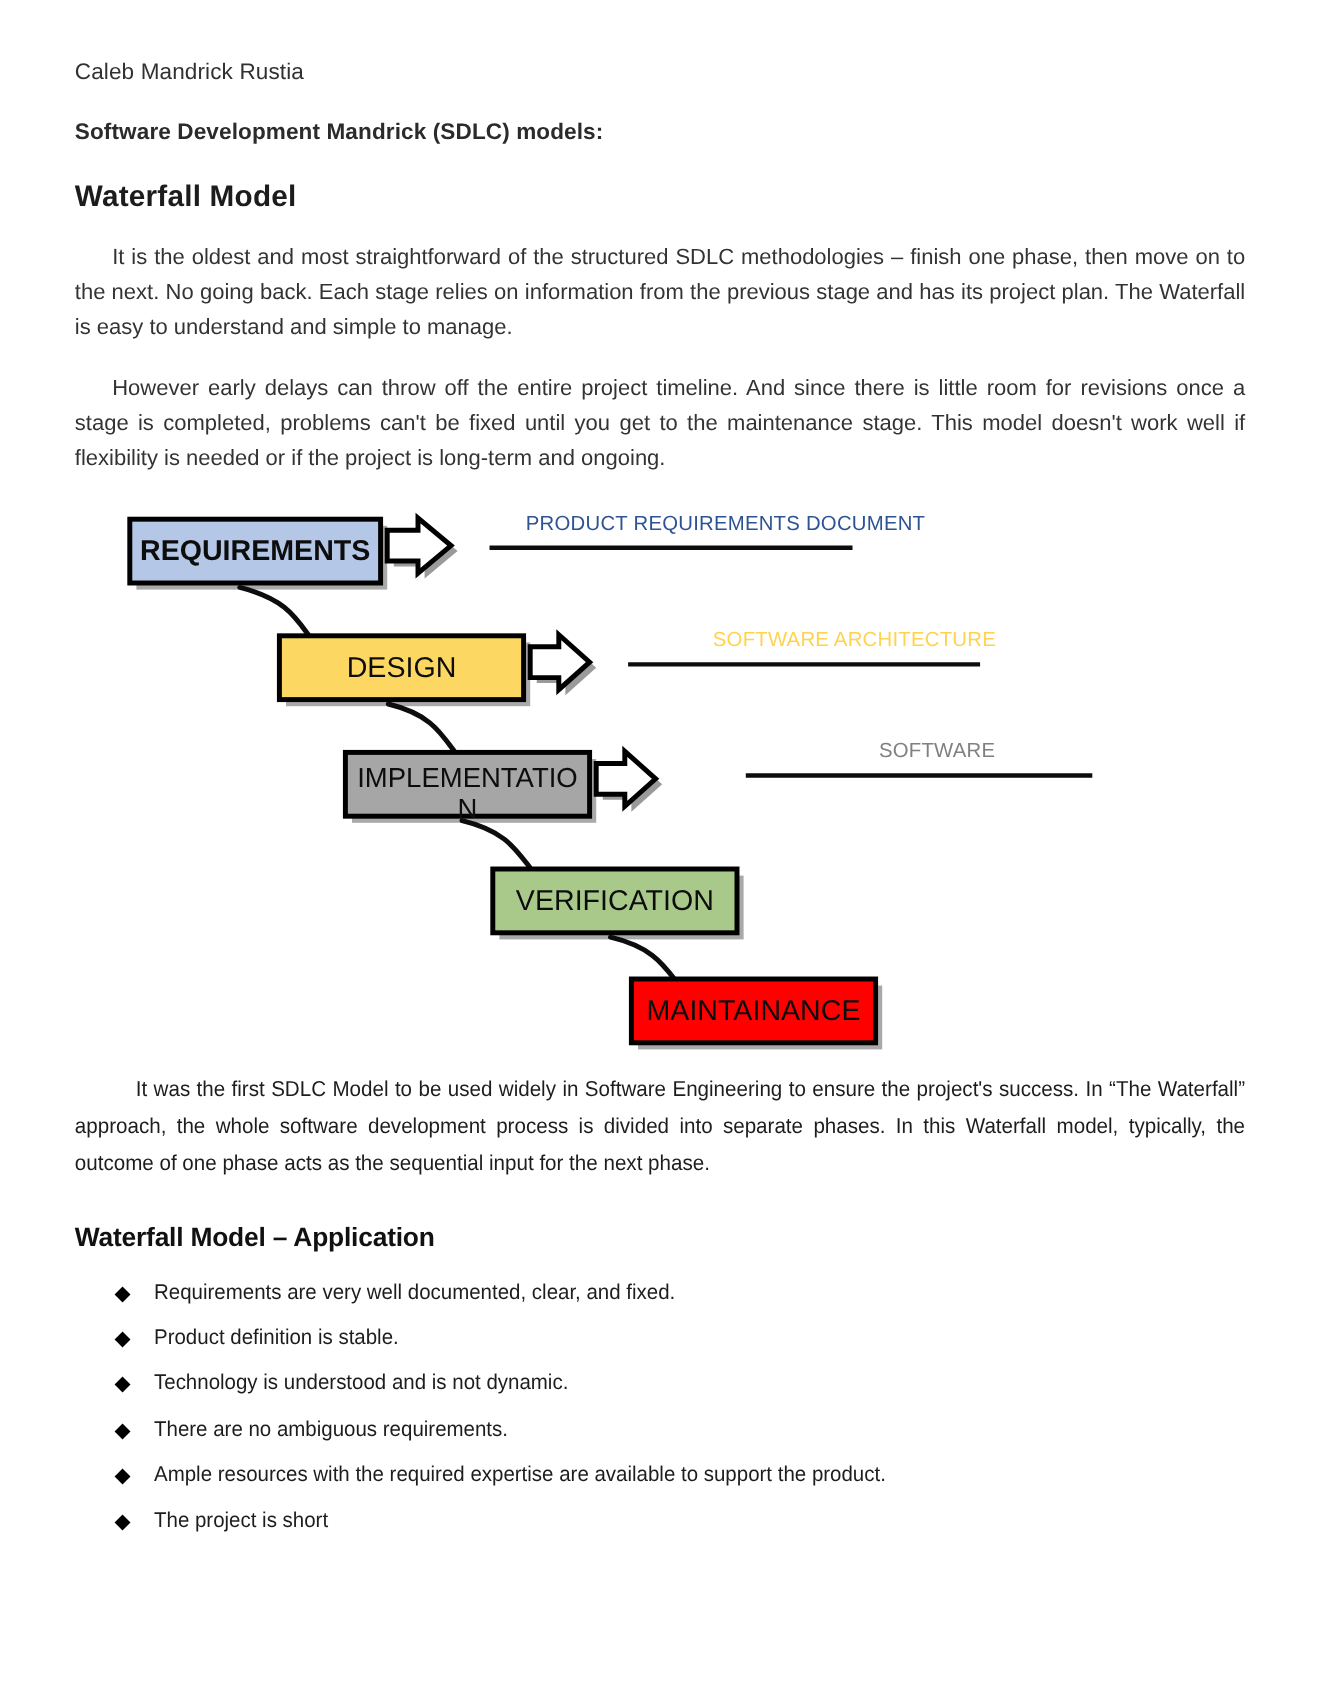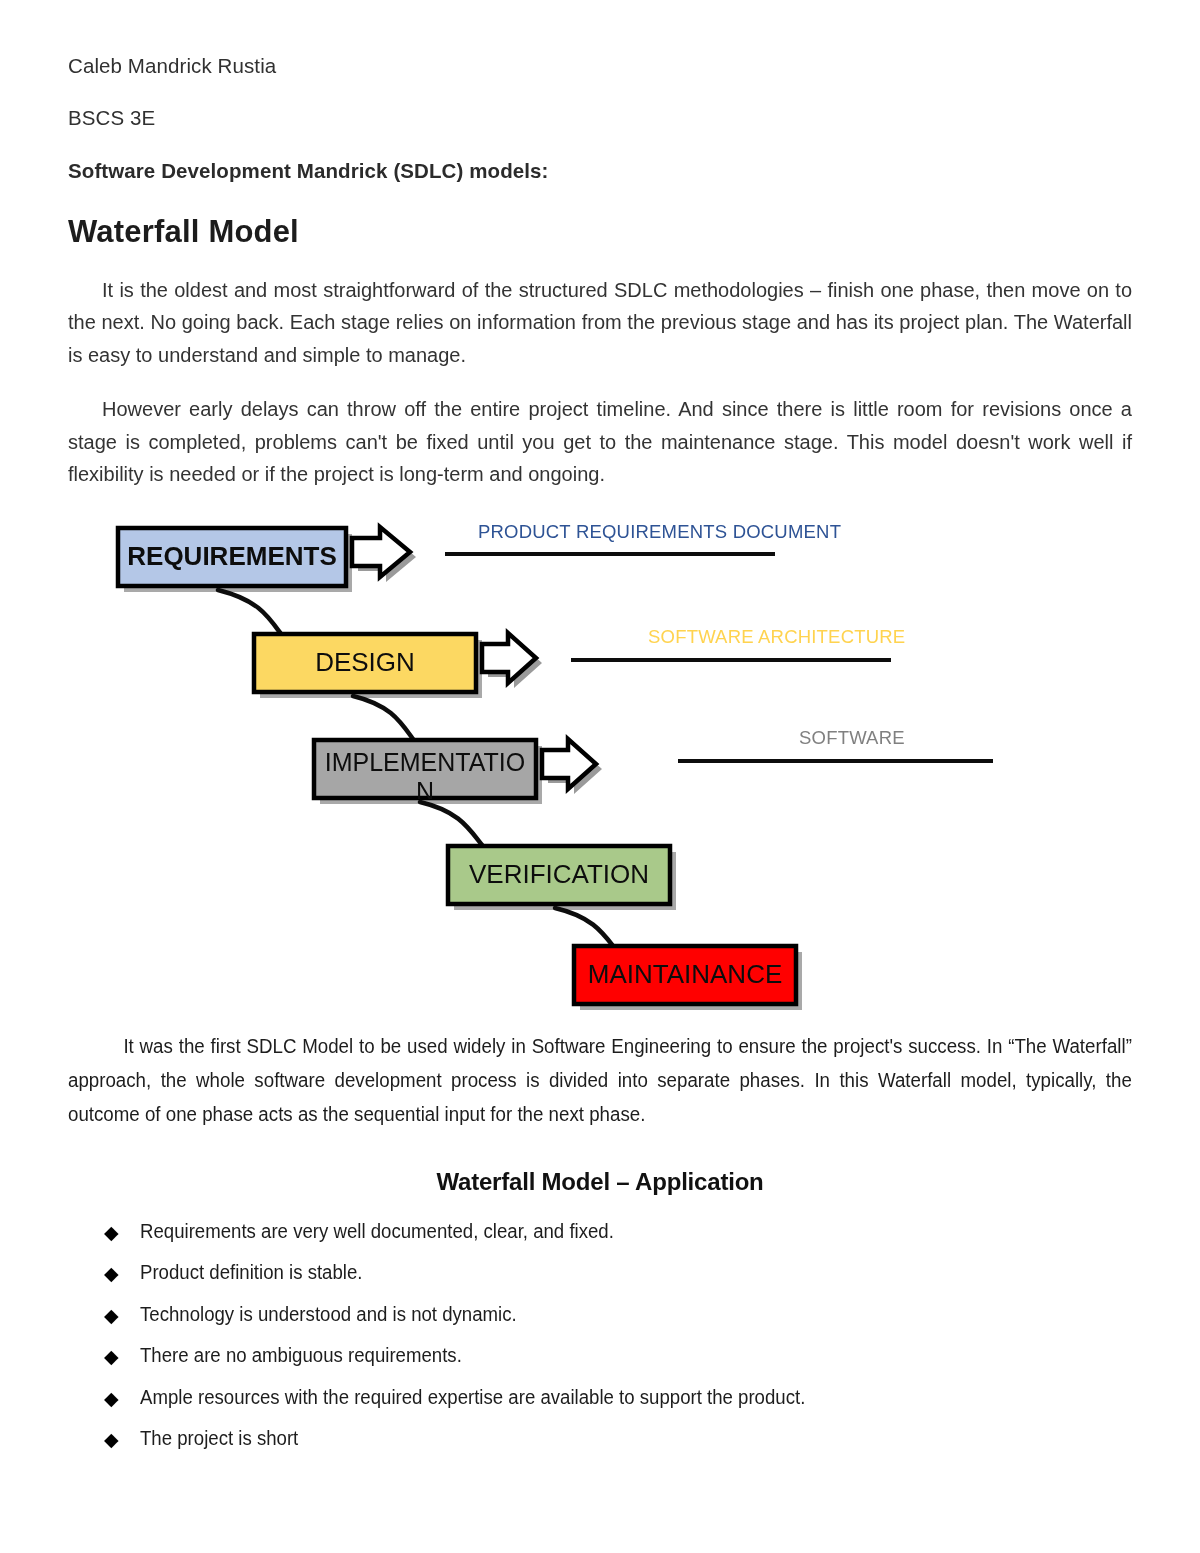--- a/index.html
+++ b/index.html
@@ -38,21 +38,21 @@
     letter-spacing: 0.1px;
   }
   .subject-line {
     font-size: 20.5px;
     font-weight: bold;
     color: #2b2b2b;
     margin: 0 0 31px 0;
     letter-spacing: 0.1px;
   }
   h1.section-title {
-    font-size: 31px;
+    font-size: 27px;
     font-weight: bold;
     color: #1c1c1c;
     margin: 0 0 24px 0;
     letter-spacing: 0.2px;
   }
   p.body-para {
     font-size: 20px;
     line-height: 1.62;
     color: #333333;
     margin: 0 0 22px 0;
@@ -72,21 +72,20 @@
     width: 1114px;
   }
 
   h2.sub-title {
     font-size: 24px;
     font-weight: bold;
     color: #111111;
     margin: 0 0 26px 0;
     letter-spacing: -0.2px;
     font-stretch: condensed;
-    text-align: center;
   }
 
   ul.app-list {
     margin: 0;
     padding: 0;
     list-style: none;
   }
   ul.app-list li {
     position: relative;
     font-size: 19.4px;
@@ -119,21 +118,20 @@
   }
   .diagram svg { display: block; }
 </style>
 </head>
 <body>
 
 <div class="page">
   <div class="content">
 
     <div class="name-line">Caleb Mandrick Rustia</div>
-    <div class="class-line">BSCS 3E</div>
     <div class="subject-line"> Software Development Mandrick (SDLC) models:</div>
 
     <h1 class="section-title">Waterfall Model</h1>
 
     <p class="body-para">It is the oldest and most straightforward of the structured SDLC methodologies – finish one phase, then move on to the next. No going back. Each stage relies on information from the previous stage and has its project plan. The Waterfall is easy to understand and simple to manage.</p>
     <p class="body-para">However early delays can throw off the entire project timeline. And since there is little room for revisions once a stage is completed, problems can't be fixed until you get to the maintenance stage. This model doesn't work well if flexibility is needed or if the project is long-term and ongoing.</p>
 
     <div class="diagram">
       <svg width="1064" height="500" viewBox="0 0 1064 500" xmlns="http://www.w3.org/2000/svg">
 

